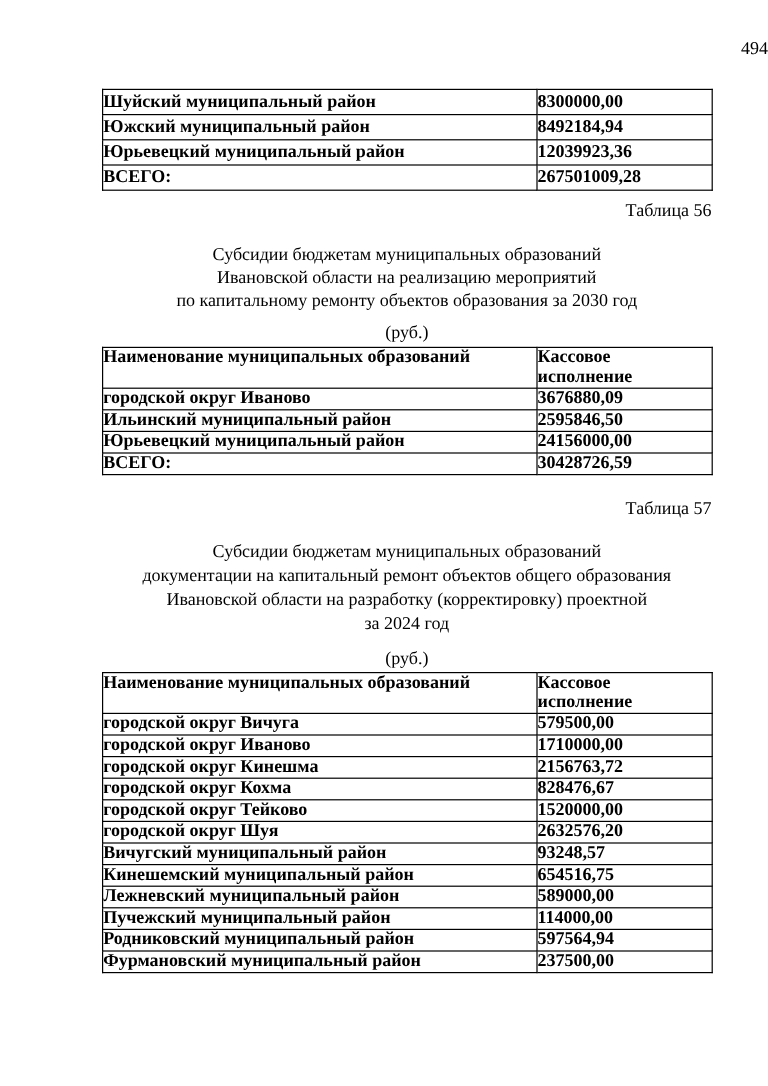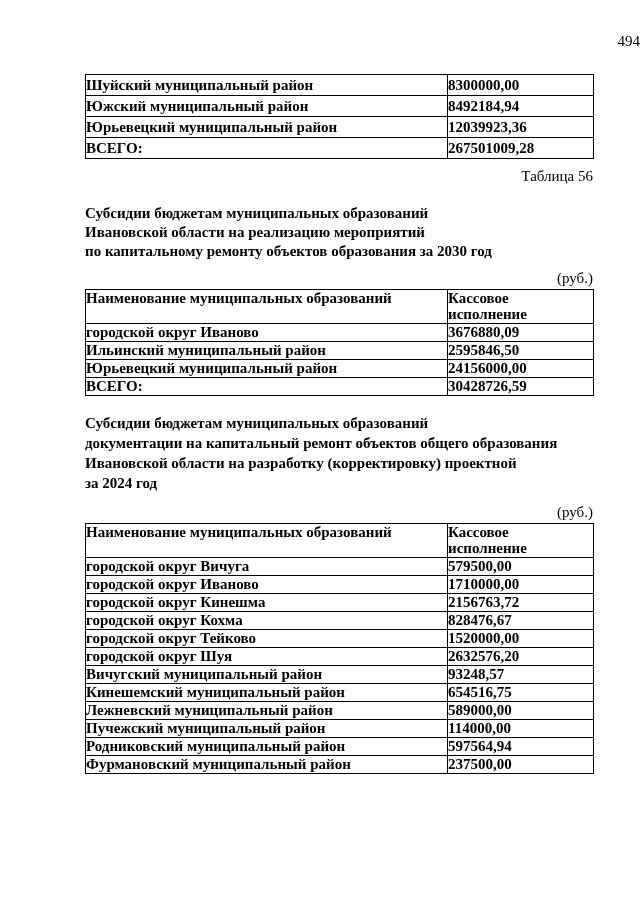--- a/index.html
+++ b/index.html
@@ -53,25 +53,25 @@
     text-align: left;
     height: 33px;
     line-height: 16px;
   }
   tr.total-row td { font-weight: bold; }
   .table-label {
     text-align: right;
     margin-top: 9px;
   }
   .unit-label {
-    text-align: right;
+    text-align: center;
   }
   .section-title {
-    font-weight: bold;
-    text-align: left;
+    font-weight: normal;
+    text-align: center;
     line-height: 19px;
   }
   .title-56 { margin-top: 19px; margin-bottom: 9px; }
   .title-57 { margin-top: 17px; margin-bottom: 11px; line-height: 20px; }
   .label-57 { margin-top: 20px; }
   .doc-table { margin-top: 2px; }
 </style>
 </head>
 <body>
 
@@ -141,20 +141,21 @@
         <td class="cell-name">Юрьевецкий муниципальный район</td>
         <td class="cell-value">24156000,00</td>
       </tr>
       <tr class="total-row">
         <td class="cell-name">ВСЕГО:</td>
         <td class="cell-value">30428726,59</td>
       </tr>
     </tbody>
   </table>
 
+  <div class="table-label label-57">Таблица 57</div>
 
   <div class="section-title title-57">
     <div>Субсидии бюджетам муниципальных образований</div>
     <div>документации на капитальный ремонт объектов общего образования</div>
     <div>Ивановской области на разработку (корректировку) проектной</div>
     <div>за 2024 год</div>
   </div>
 
   <div class="unit-label">(руб.)</div>
 

